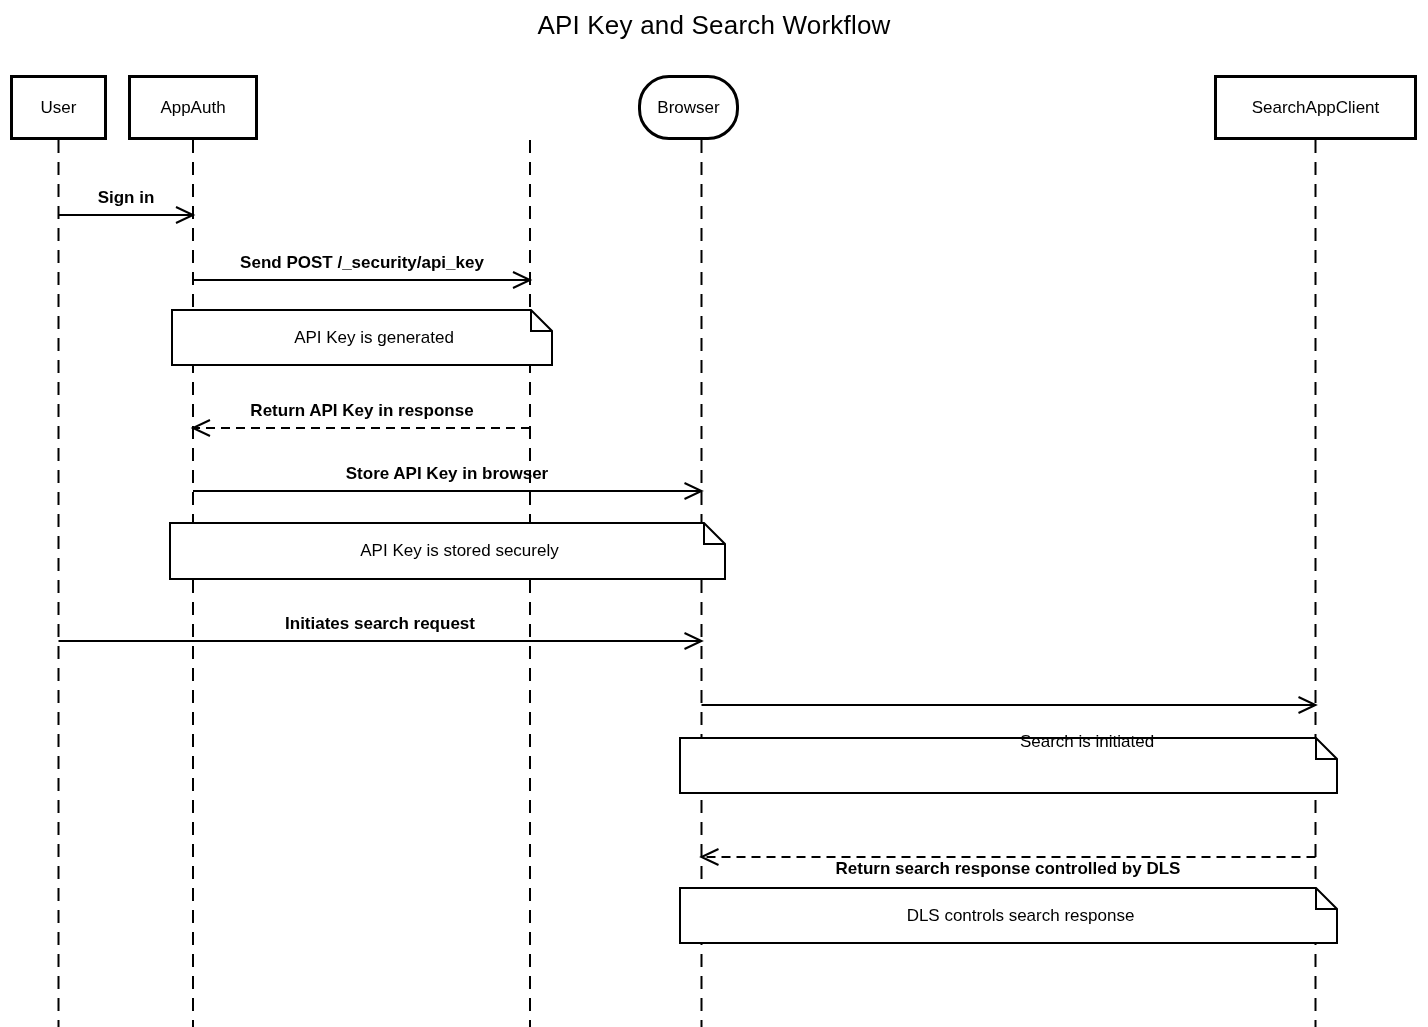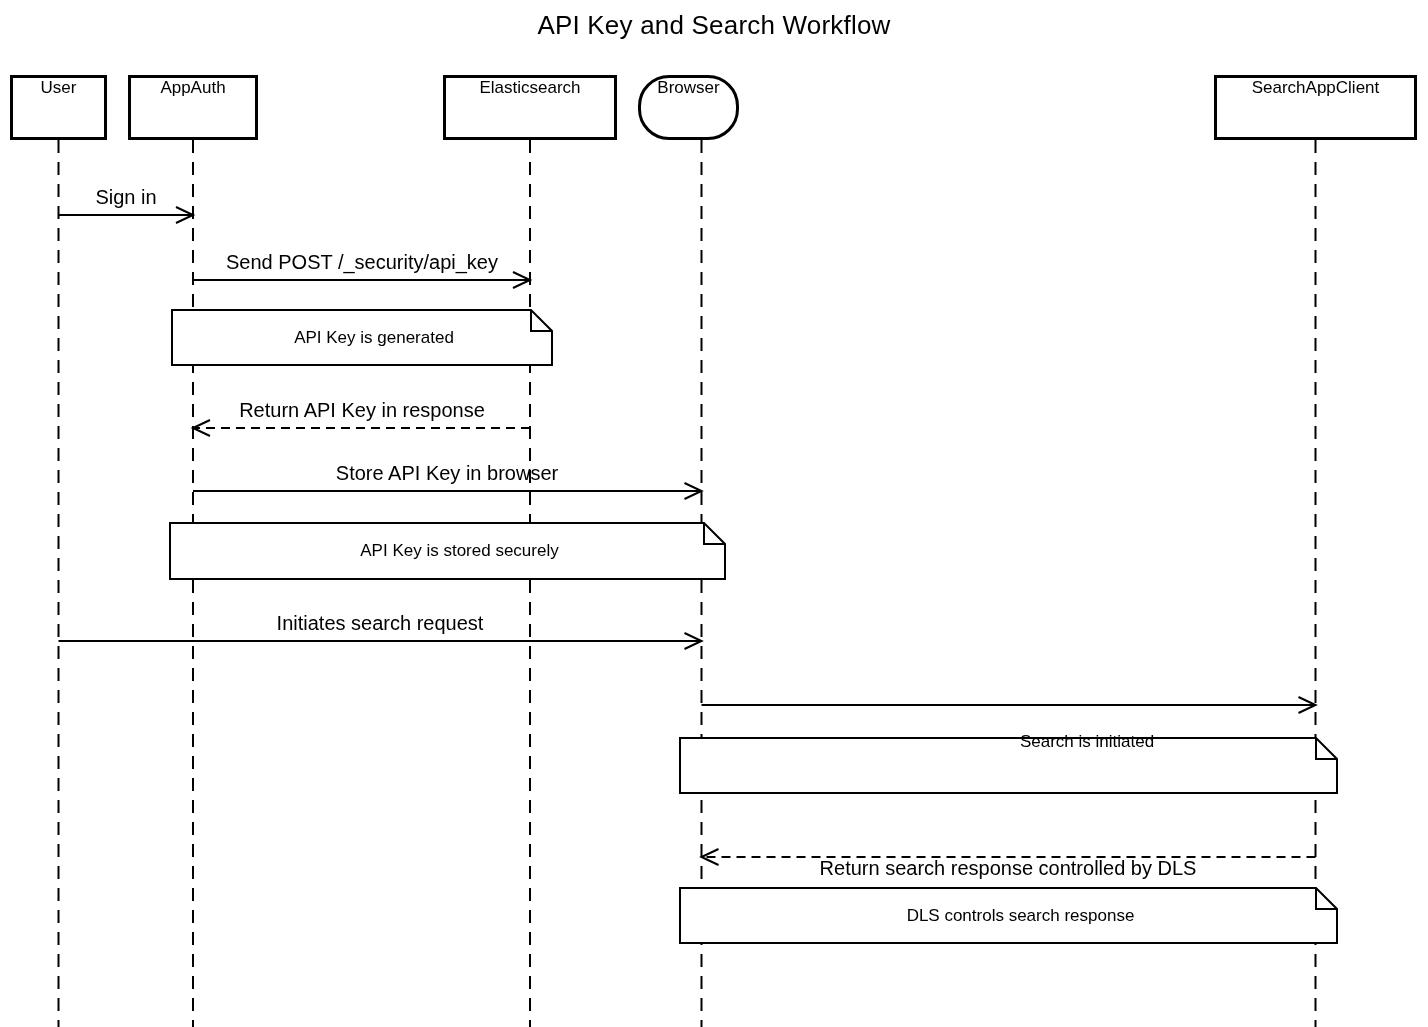--- a/index.html
+++ b/index.html
@@ -27,30 +27,32 @@
     letter-spacing: 0.2px;
   }
   .participant {
     position: absolute;
     top: 75px;
     height: 65px;
     box-sizing: border-box;
     border: 3px solid #000000;
     background: #ffffff;
     display: flex;
+    align-items: center;
     justify-content: center;
     font-size: 17px;
     white-space: nowrap;
   }
   .msg-label {
     position: absolute;
     transform: translateX(-50%);
-    font-size: 20px;
+    font-size: 17px;
     line-height: 21px;
     white-space: nowrap;
+    font-weight: bold;
   }
   .note-label {
     position: absolute;
     display: flex;
     align-items: center;
     justify-content: center;
     font-size: 17px;
     white-space: nowrap;
     padding-left: 12px;
   }
@@ -110,23 +112,20 @@
   </svg>
 
   <div class="diagram-title">API Key and Search Workflow</div>
 
   <div class="participant" style="left:10px;   width:97px;">
       <span>User</span>
     </div>
   <div class="participant" style="left:128px;  width:130px;">
       <span>AppAuth</span>
     </div>
-  <div class="participant" style="left:443px;  width:174px;">
-      <span>Elasticsearch</span>
-    </div>
   <div class="participant" style="left:638px;  width:101px;border-radius:31px;">
       <span>Browser</span>
     </div>
   <div class="participant" style="left:1214px; width:203px;">
       <span>SearchAppClient</span>
     </div>
 
   <div class="msg-label" style="left:126px;  top:187px;">Sign in</div>
   <div class="msg-label" style="left:362px;  top:252px;">Send POST /_security/api_key</div>
   <div class="msg-label" style="left:362px;  top:400px;">Return API Key in response</div>

